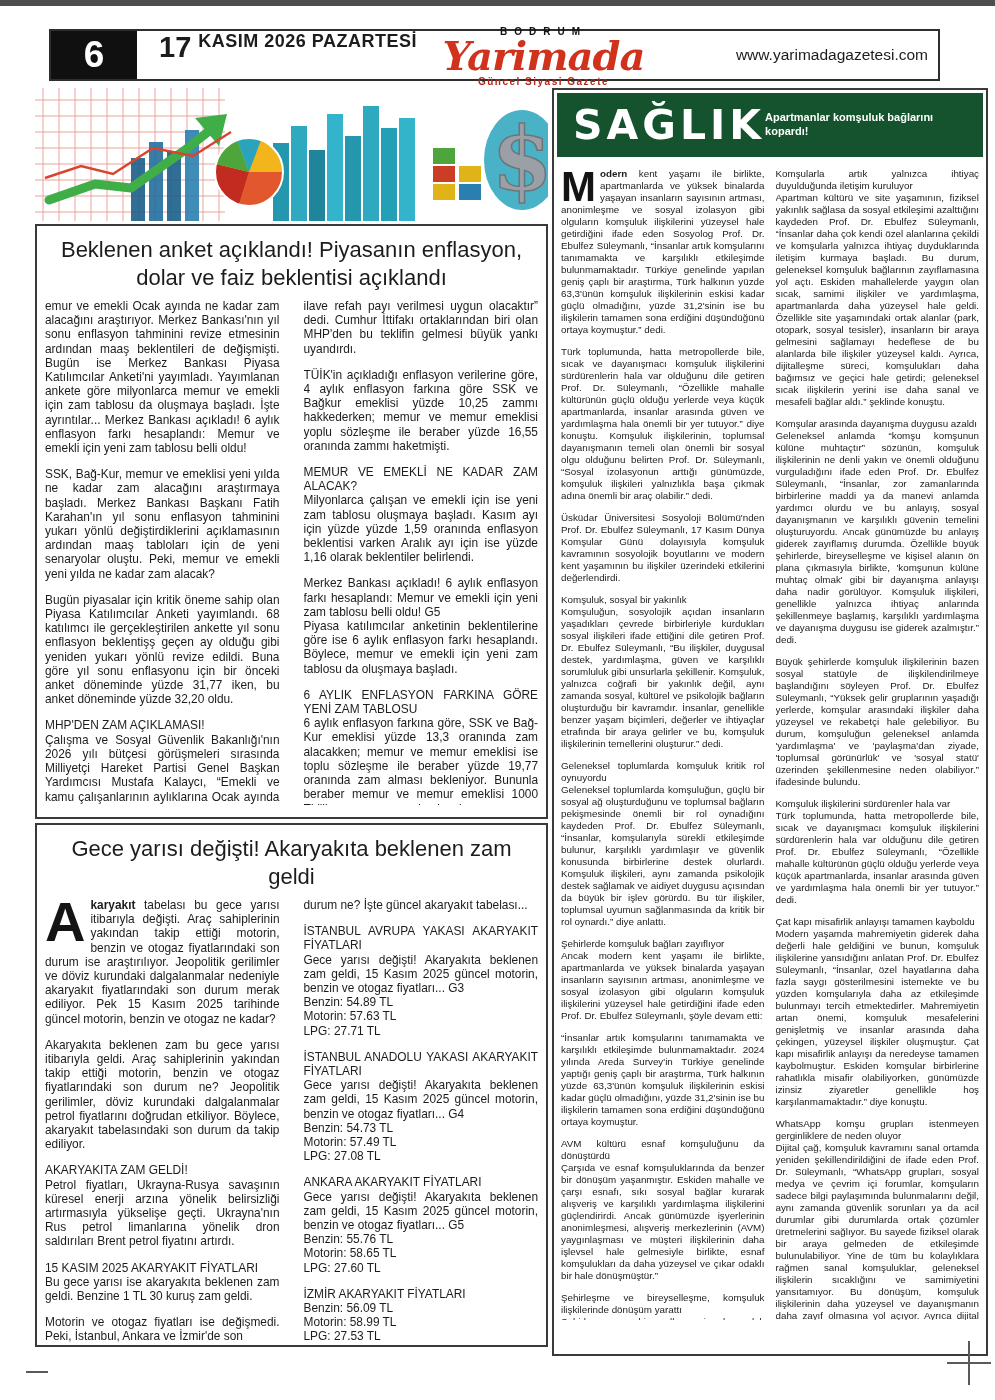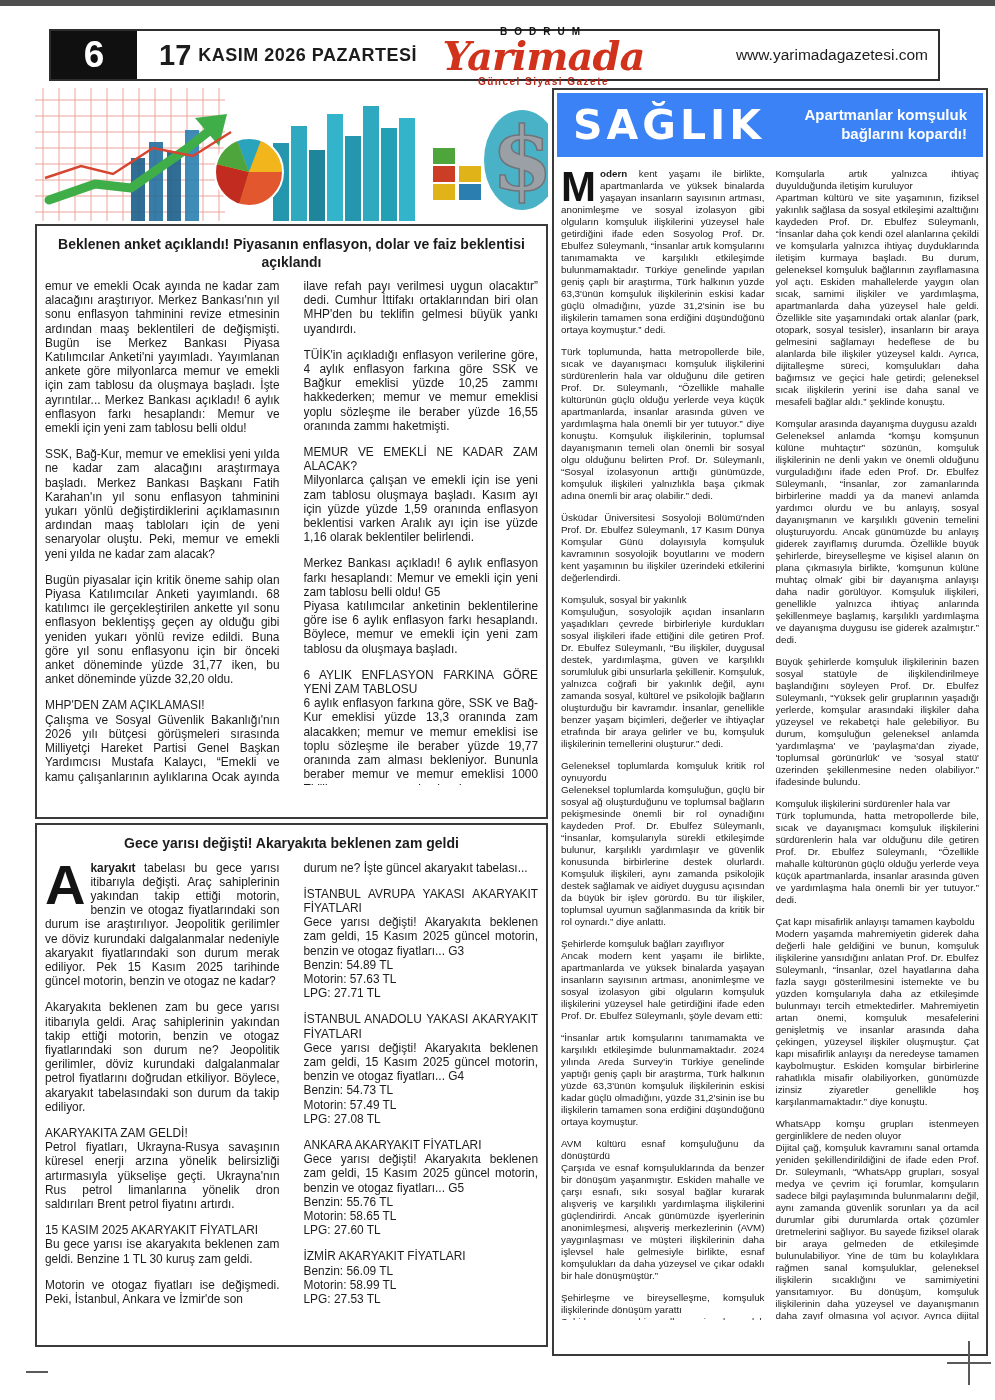--- a/index.html
+++ b/index.html
@@ -4,48 +4,48 @@
 <style>
   html,body{margin:0;padding:0;}
   body{width:995px;height:1400px;position:relative;background:#fff;overflow:hidden;
        font-family:"Liberation Sans",sans-serif;color:#1c1c1c;}
   .top-strip{position:absolute;left:0;top:0;width:995px;height:6px;background:#4e4e4e;}
   
   .header-box{position:absolute;left:49px;top:29px;width:887px;height:48px;
               border:2px solid #2e2e2e;background:#fff;}
   .page-num{position:absolute;left:0;top:0;width:86px;height:48px;background:#101010;
             color:#fff;font-size:37px;font-weight:bold;display:flex;align-items:center;justify-content:center;}
-  .date-wrap{position:absolute;left:108px;top:0;height:48px;display:flex;align-items:center;gap:7px;white-space:nowrap;}
+  .date-wrap{position:absolute;left:108px;top:0;height:48px;display:flex;gap:7px;white-space:nowrap;}
   .date-big{font-size:29px;font-weight:bold;}
   .date-rest{font-size:18px;font-weight:bold;letter-spacing:.5px;}
   .logo-wrap{position:absolute;left:365px;top:-4px;width:255px;text-align:center;line-height:1;}
   .logo-top{font-size:10px;font-weight:bold;letter-spacing:7px;color:#111;}
   .logo-name{font-family:"DejaVu Serif",serif;font-style:italic;font-weight:bold;
              font-size:40px;color:#d0321c;margin-top:-1px;letter-spacing:-1px;}
   .logo-sub{font-size:10px;font-weight:bold;color:#b3271a;letter-spacing:1.5px;margin-top:1px;}
   .site-url{position:absolute;right:10px;top:0;height:48px;display:flex;align-items:center;font-size:15.5px;}
   
   .hero{position:absolute;left:35px;top:88px;width:513px;height:133px;overflow:hidden;}
   
   .abox{position:absolute;background:#fff;border:2px solid #3a3a3a;padding:8px 8px;box-sizing:border-box;overflow:hidden;}
   .a1{left:35px;top:224px;width:513px;height:595px;}
   .a2{left:35px;top:823px;width:513px;height:524px;}
-  .atitle{font-size:14px;font-weight:bold;text-align:center;line-height:1.25;margin:2px 4px 8px 4px;}
+  .atitle{font-size:22px;font-weight:normal;text-align:center;line-height:1.25;margin:2px 4px 8px 4px;}
   .cols{display:flex;gap:24px;}
   .col{flex:1;font-size:11.9px;line-height:14.2px;text-align:justify;overflow:hidden;}
   .col p{margin:0 0 12px 0;white-space:pre-line;}
   .a1 .cols{height:506px;}
   .a2 .cols{height:460px;}
   
   .rbox{position:absolute;left:552px;top:88px;width:436px;height:1268px;
         border:2px solid #3a3a3a;box-sizing:border-box;background:#fff;overflow:hidden;}
-  .sbar{margin:3px;height:64px;background:#3b82f6;display:flex;align-items:center;}
+  .sbar{margin:3px;height:64px;background:#14532d;display:flex;align-items:center;}
   .sbar-word{color:#fff;font-family:"DejaVu Sans",sans-serif;font-weight:bold;
              font-size:41px;letter-spacing:4px;padding-left:16px;flex:1;}
-  .sbar-title{width:208px;color:#fff;font-size:15px;font-weight:bold;text-align:right;
+  .sbar-title{width:208px;color:#fff;font-size:11px;font-weight:bold;text-align:left;
               line-height:1.25;padding-right:16px;}
   .scols{display:flex;gap:11px;padding:8px 7px;height:1168px;box-sizing:border-box;}
   .scol{flex:1;font-size:9.8px;line-height:12px;text-align:justify;overflow:hidden;}
   .scol p{margin:0 0 10px 0;white-space:pre-line;}
   
   .lead{margin:0 0 12px 0;text-align:justify;}
   .dropcap{float:left;font-weight:bold;color:#141414;}
   .dc-m{font-size:42px;line-height:33px;margin:2px 4px 0 0;}
   .dc-a{font-size:56px;line-height:44px;margin:2px 5px 0 0;}
   .lead-bold{font-weight:bold;}

